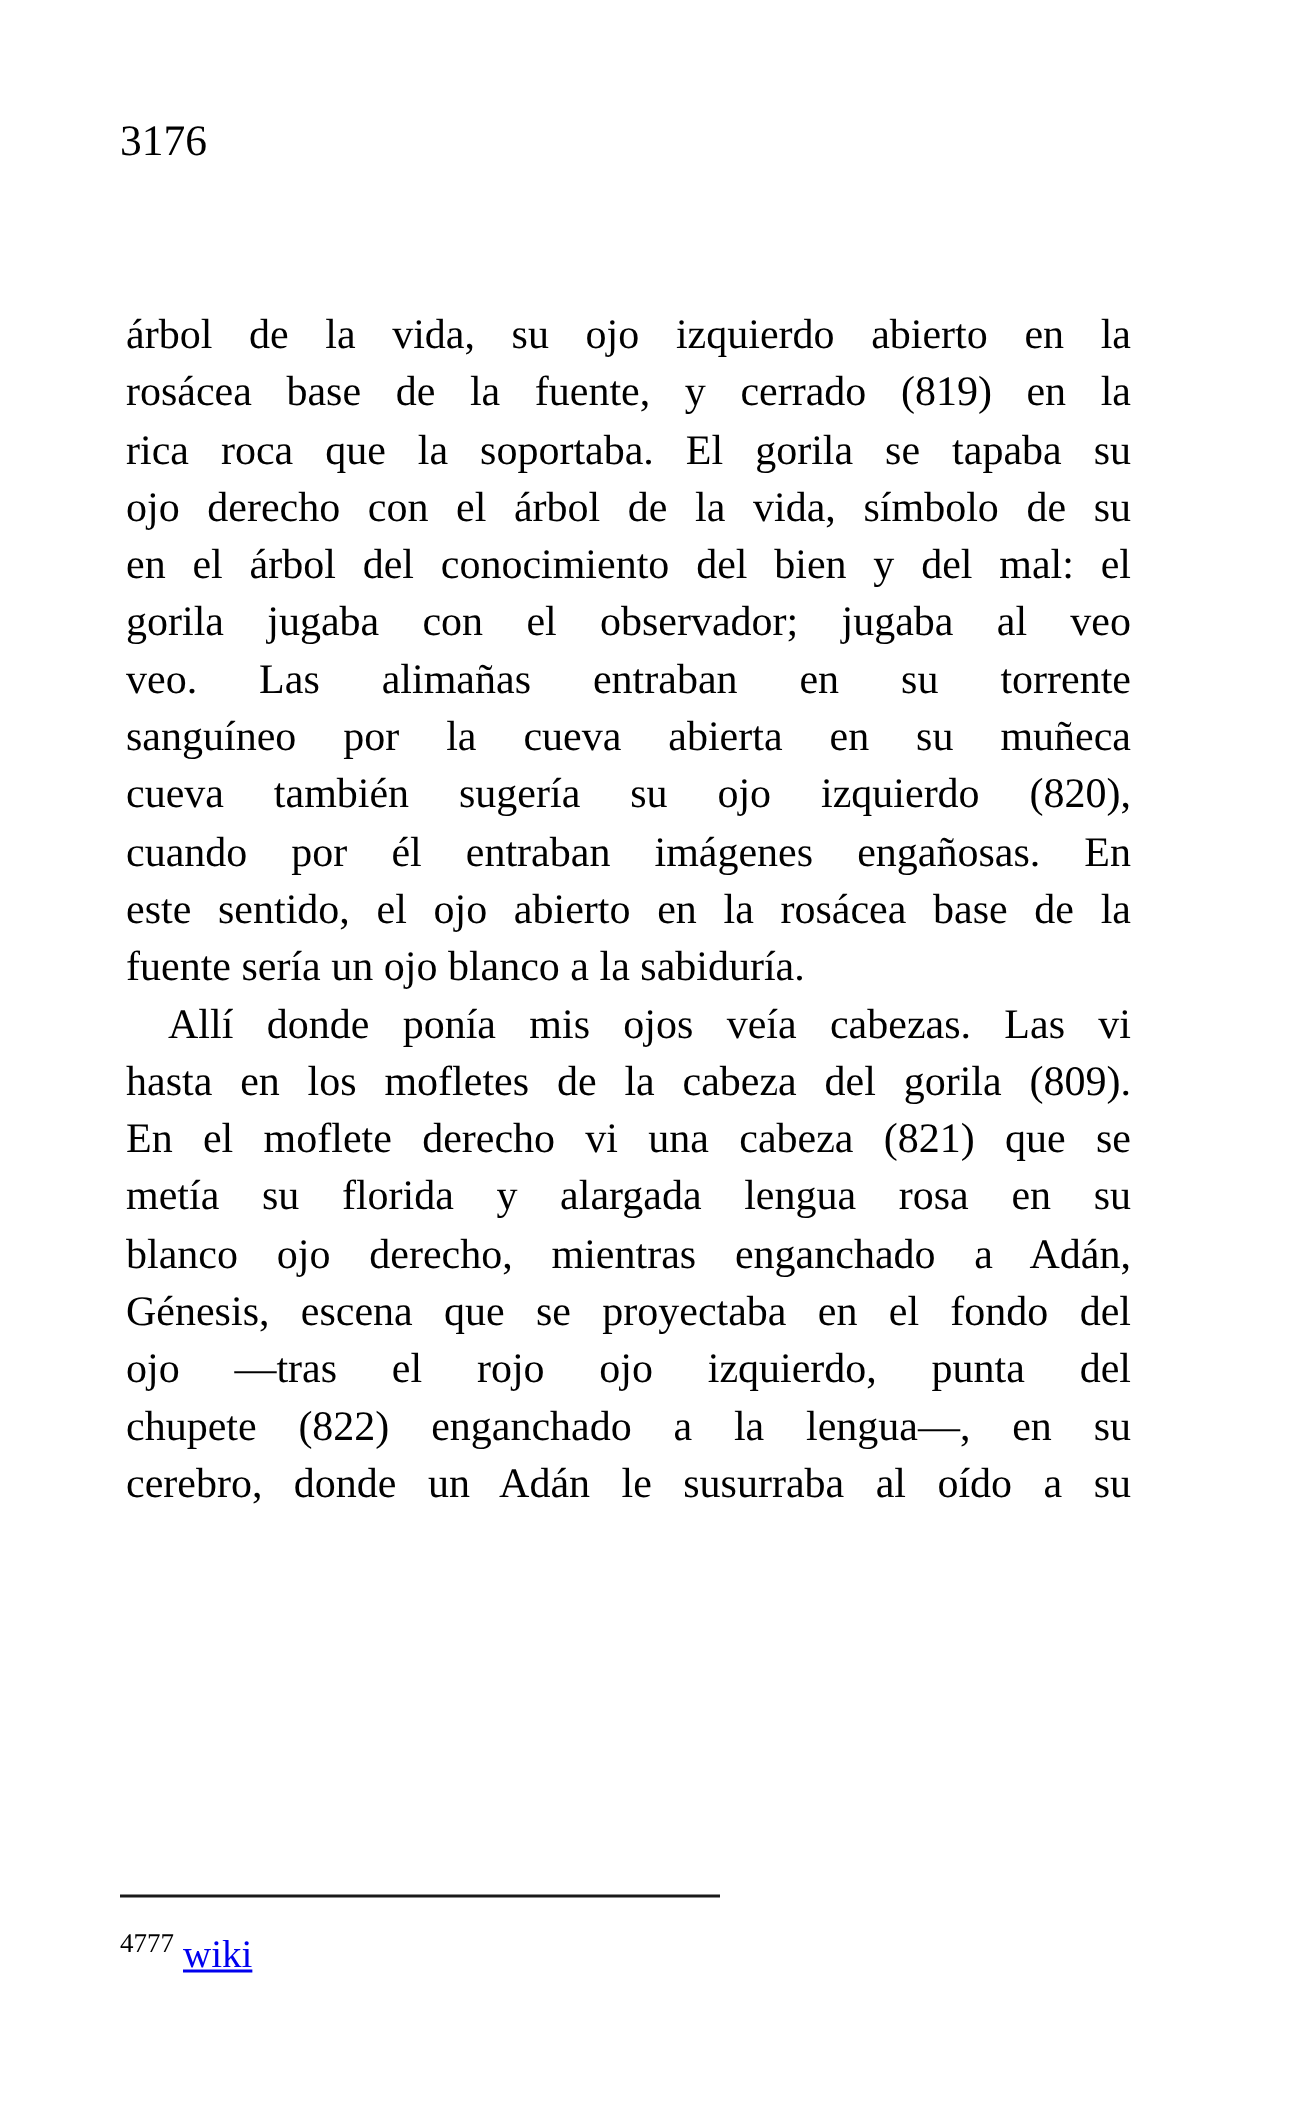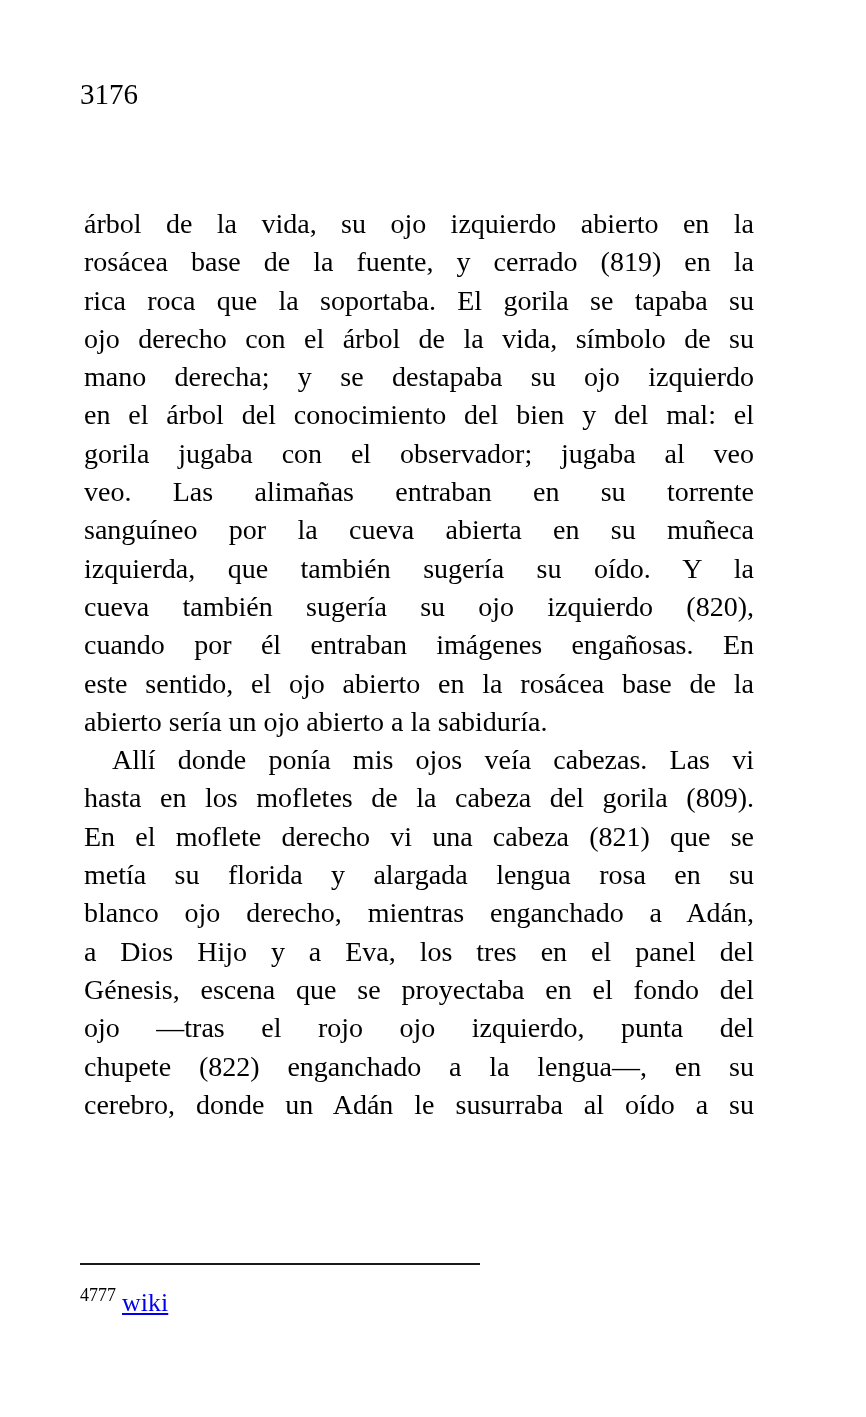--- a/index.html
+++ b/index.html
@@ -80,39 +80,36 @@
 
   <div class="page-number">3176</div>
 
   <div class="text-block">
 
     <div class="para">
       <div class="tl">árbol de la vida, su ojo izquierdo abierto en la</div>
       <div class="tl">rosácea base de la fuente, y cerrado (819) en la</div>
       <div class="tl">rica roca que la soportaba. El gorila se tapaba su</div>
       <div class="tl">ojo derecho con el árbol de la vida, símbolo de su</div>
-      <div class="tl">mano derecha; y se destapaba su ojo izquierdo</div>
       <div class="tl">en el árbol del conocimiento del bien y del mal: el</div>
       <div class="tl">gorila jugaba con el observador; jugaba al veo</div>
       <div class="tl">veo. Las alimañas entraban en su torrente</div>
       <div class="tl">sanguíneo por la cueva abierta en su muñeca</div>
-      <div class="tl">izquierda, que también sugería su oído. Y la</div>
       <div class="tl">cueva también sugería su ojo izquierdo (820),</div>
       <div class="tl">cuando por él entraban imágenes engañosas. En</div>
       <div class="tl">este sentido, el ojo abierto en la rosácea base de la</div>
-      <div class="tl para-last">abierto sería un ojo abierto a la sabiduría.</div>
+      <div class="tl para-last">fuente sería un ojo blanco a la sabiduría.</div>
     </div>
 
     <div class="para">
       <div class="tl indent">Allí donde ponía mis ojos veía cabezas. Las vi</div>
       <div class="tl">hasta en los mofletes de la cabeza del gorila (809).</div>
       <div class="tl">En el moflete derecho vi una cabeza (821) que se</div>
       <div class="tl">metía su florida y alargada lengua rosa en su</div>
       <div class="tl">blanco ojo derecho, mientras enganchado a Adán,</div>
-      <div class="tl">a Dios Hijo y a Eva, los tres en el panel del</div>
       <div class="tl">Génesis, escena que se proyectaba en el fondo del</div>
       <div class="tl">ojo —tras el rojo ojo izquierdo, punta del</div>
       <div class="tl">chupete (822) enganchado a la lengua—, en su</div>
       <div class="tl">cerebro, donde un Adán le susurraba al oído a su</div>
     </div>
 
   </div>
 
   <div class="footnote-sep"></div>
 

